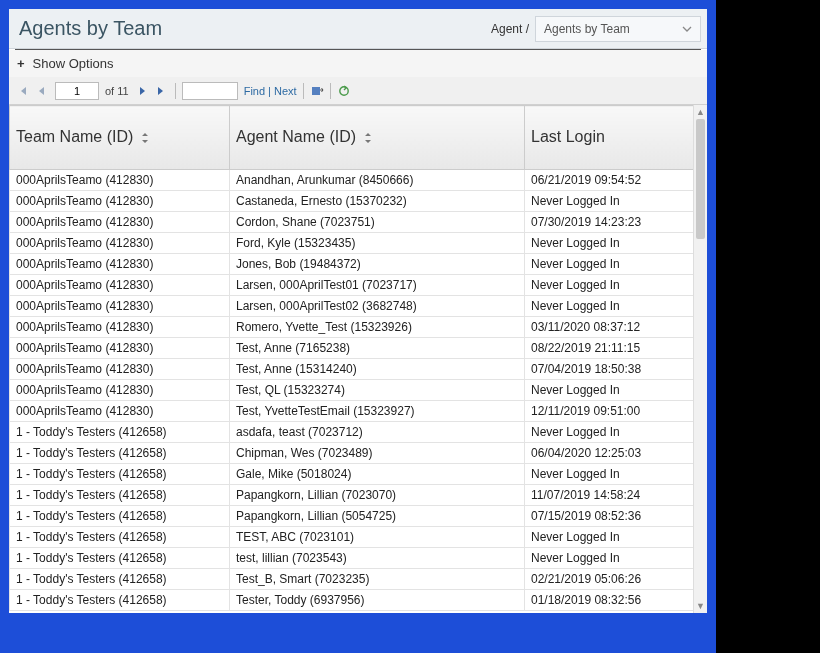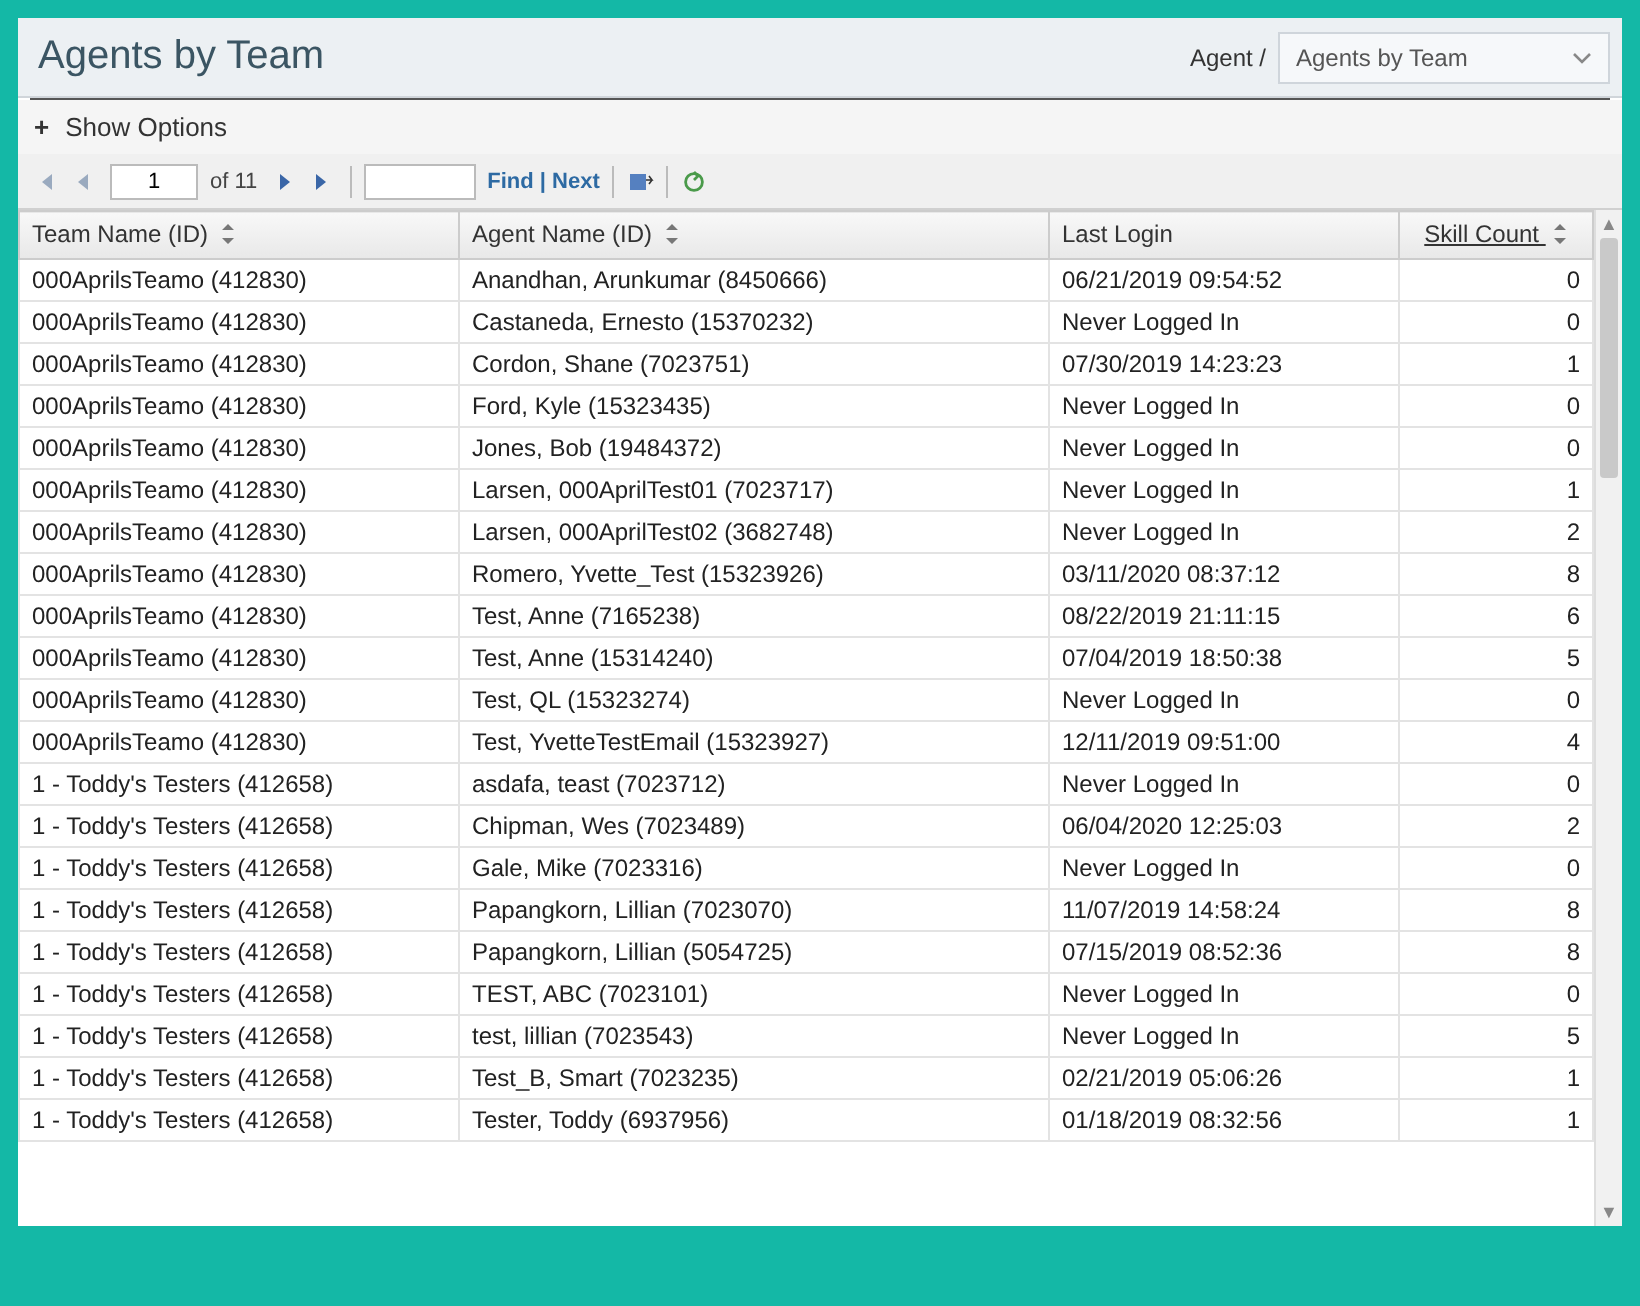--- a/index.html
+++ b/index.html
@@ -7,23 +7,23 @@
       margin: 0;
       padding: 0;
     }
     body {
       font-family: Arial, Helvetica, sans-serif;
       font-size: 12px;
       color: #333;
       background: #000;
     }
     .outer {
-      width: 820px;
+      width: 716px;
       height: 653px;
-      background: #14b8a6;
+      background: #1d4ed8;
       padding: 0;
       position: relative;
     }
     .app {
       position: absolute;
       left: 9px;
       top: 9px;
       right: 9px;
       bottom: 40px;
       background: #fff;
@@ -127,21 +127,20 @@
     }
     .search-box {
       width: 56px !important;
       text-align: left !important;
     }
     .tb-text {
       color: #444;
     }
     .tb-link {
       color: #2d6aa3;
-      font-weight: bold;
     }
     .sep {
       border-left: 1px solid #bbb;
       height: 16px;
     }
     .icon-btn {
       width: 14px;
       height: 14px;
       display: inline-flex;
       align-items: center;
@@ -192,21 +191,21 @@
       width: 100%;
       border-collapse: collapse;
       table-layout: fixed;
     }
     thead th {
       background: linear-gradient(#f8f8f8, #e8e8e8);
       border: 1px solid #ccc;
       text-align: left;
       padding: 4px 6px;
       font-weight: normal;
-      font-size: 12px;
+      font-size: 16px;
       position: relative;
     }
     thead th.sc {
       text-align: center;
       text-decoration: underline;
     }
     .sort-icon {
       display: inline-block;
       vertical-align: middle;
       margin-left: 3px;
@@ -409,21 +408,21 @@
                 <td class="num">0</td>
               </tr>
               <tr>
                 <td>1 - Toddy's Testers (412658)</td>
                 <td>Chipman, Wes (7023489)</td>
                 <td>06/04/2020 12:25:03</td>
                 <td class="num">2</td>
               </tr>
               <tr>
                 <td>1 - Toddy's Testers (412658)</td>
-                <td>Gale, Mike (7023316)</td>
+                <td>Gale, Mike (5018024)</td>
                 <td>Never Logged In</td>
                 <td class="num">0</td>
               </tr>
               <tr>
                 <td>1 - Toddy's Testers (412658)</td>
                 <td>Papangkorn, Lillian (7023070)</td>
                 <td>11/07/2019 14:58:24</td>
                 <td class="num">8</td>
               </tr>
               <tr>

